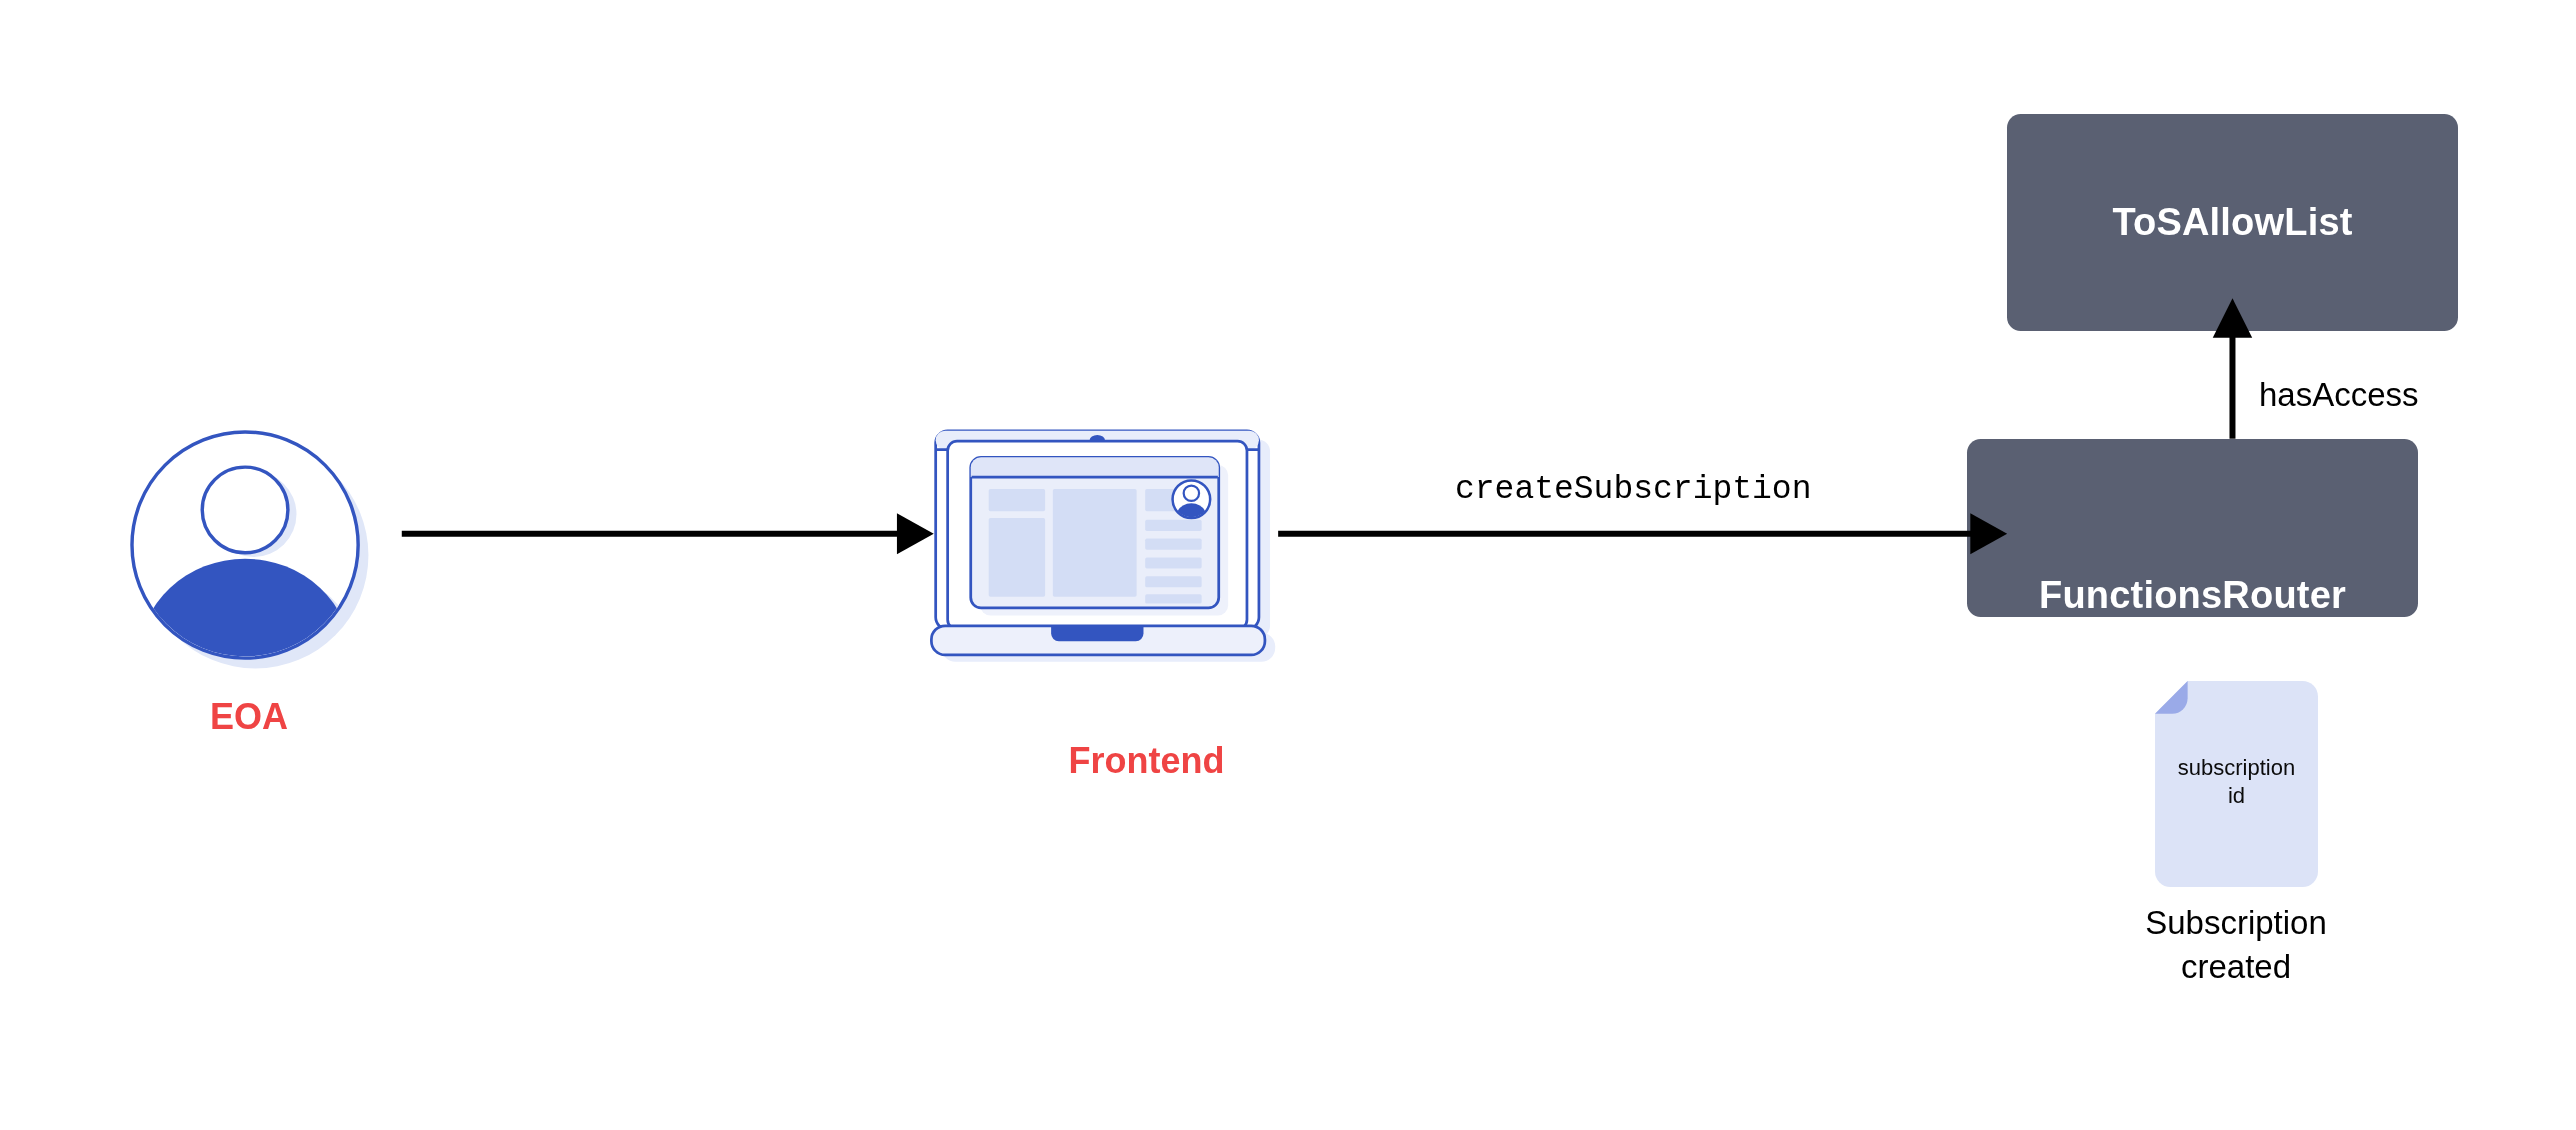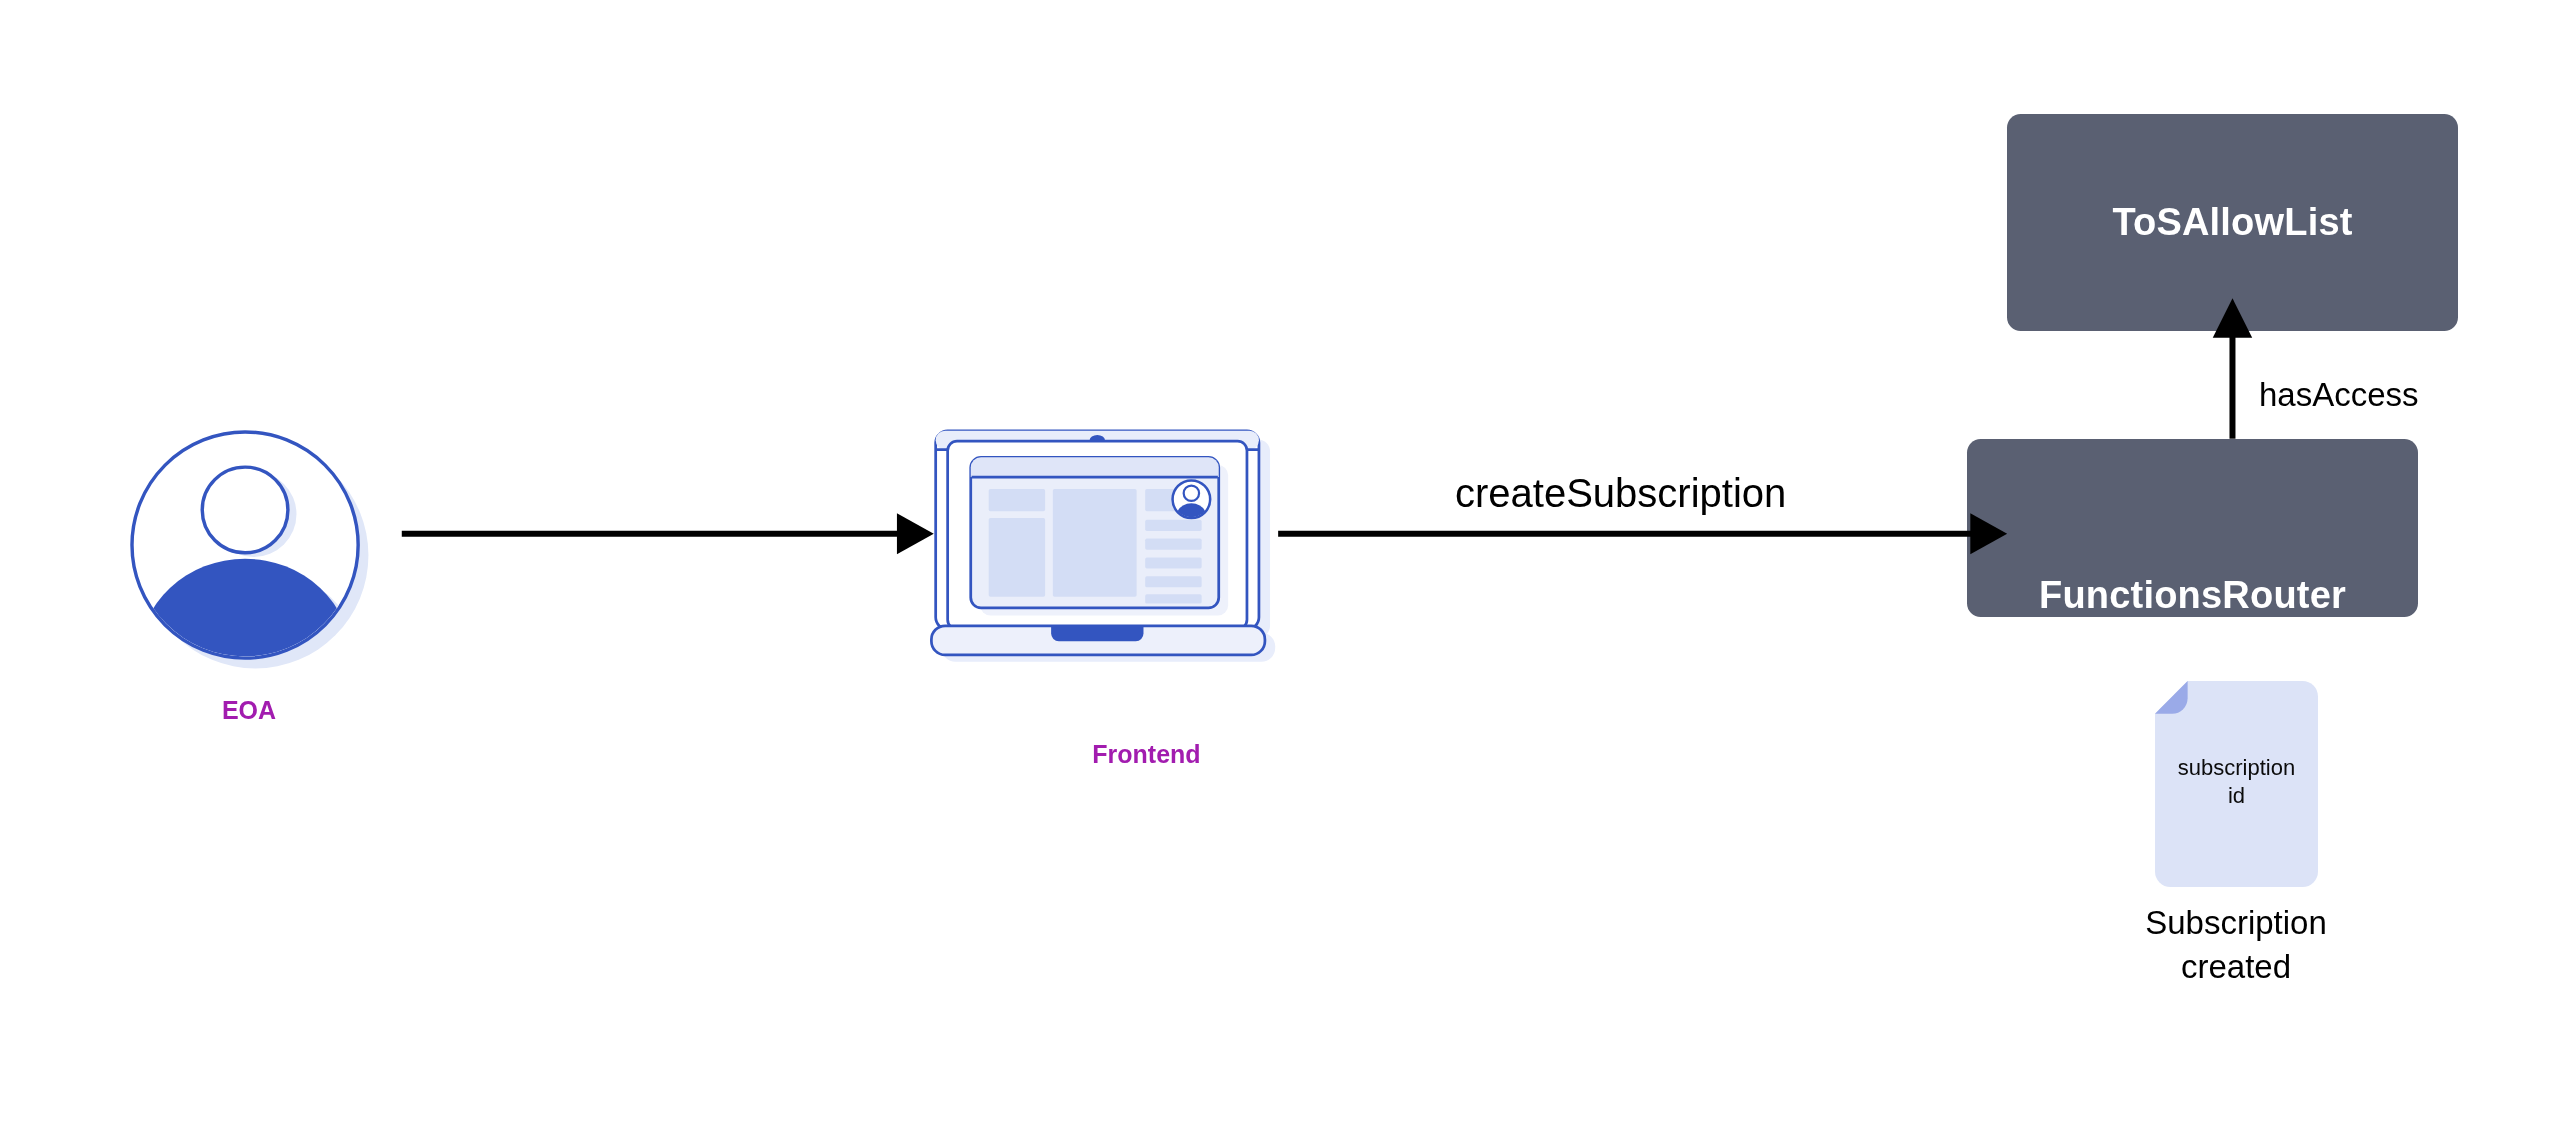--- a/index.html
+++ b/index.html
@@ -67,39 +67,39 @@
 
   
   .edge-label {
     position: absolute;
     color: #000000;
     white-space: nowrap;
   }
   #create-subscription-label {
     left: 1455px;
     top: 471px;
-    font-family: Liberation Sans, sans-serif;
-    font-size: 40px;
+    font-family: Liberation Mono, monospace;
+    font-size: 33px;
     letter-spacing: 0px;
   }
   #has-access-label {
     left: 2259px;
     top: 376px;
     font-family: "Liberation Sans", sans-serif;
     font-size: 33px;
   }
 
   
   .node-caption {
     position: absolute;
     text-align: center;
-    color: #a21caf;
+    color: #ef4444;
     font-family: "Liberation Sans", sans-serif;
     font-weight: bold;
-    font-size: 25px;
+    font-size: 36px;
     white-space: nowrap;
   }
   #eoa-caption {
     left: 86px;
     top: 696px;
     width: 326px;
   }
   #frontend-caption {
     left: 941px;
     top: 696px;

